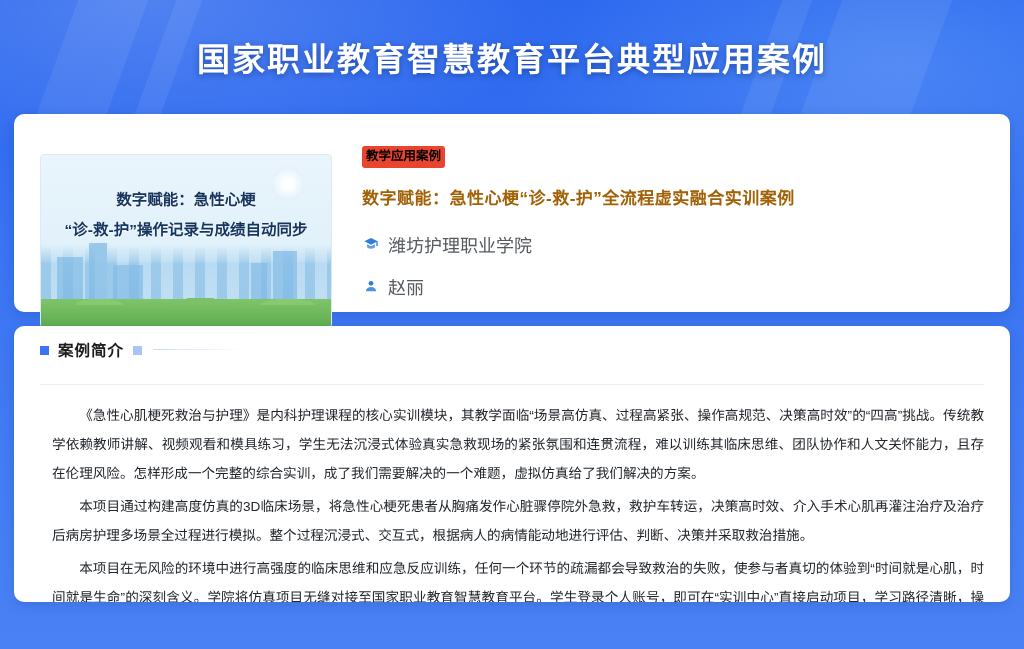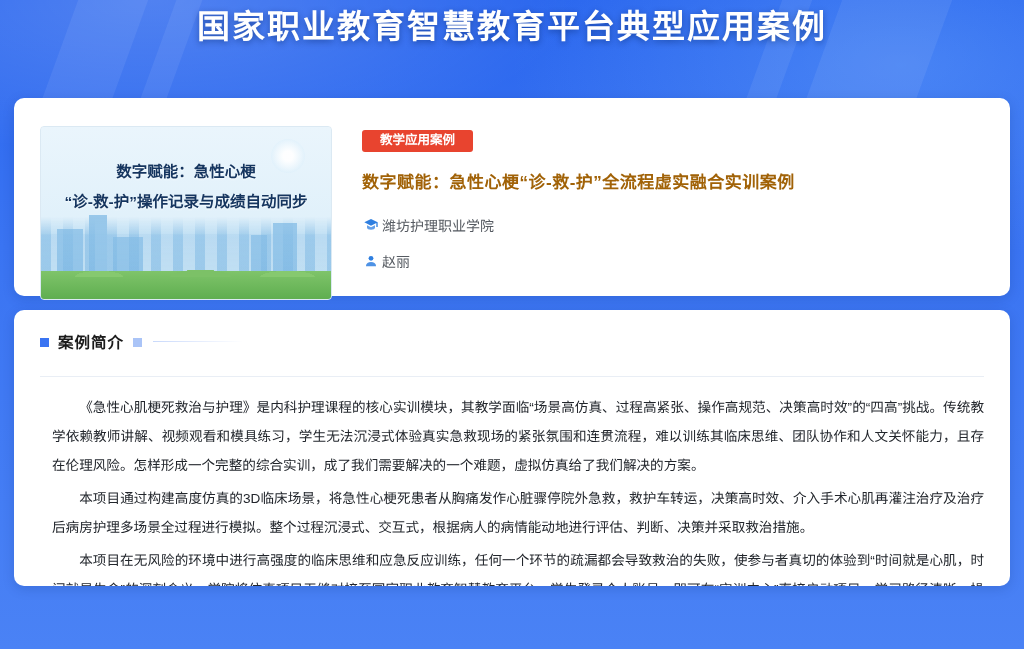--- a/index.html
+++ b/index.html
@@ -30,22 +30,23 @@
     transform: skewX(-20deg);
   }
   .bg-stripe.s1 { left: 60px;  top: -20px; width: 70px;  height: 140px; }
   .bg-stripe.s2 { left: 160px; top: -30px; width: 26px;  height: 150px; }
   .bg-stripe.s3 { right: 90px; top: -25px; width: 110px; height: 150px; }
   .bg-stripe.s4 { right: 230px;top: -25px; width: 30px;  height: 150px; }
 
   
   .header {
     position: relative;
-    height: 98px;
-    display: flex;
+    height: 114px;
+    display: flex;
+    align-items: center;
     justify-content: center;
     font-family: Liberation Serif, serif;
   }
   .header-title {
     font-size: 33px;
     font-weight: bold;
     color: #ffffff;
     letter-spacing: 2px;
     text-shadow: 0 2px 6px rgba(0,30,90,0.45);
     white-space: nowrap;
@@ -70,20 +71,21 @@
   
   .cover {
     position: relative;
     width: 290px;
     height: 172px;
     border-radius: 4px;
     overflow: hidden;
     flex: 0 0 auto;
     background: linear-gradient(180deg, #e8f3fb 0%, #d9ecf8 45%, #cfe6f6 70%, #bfe0f2 100%);
     border: 1px solid #dbe9f3;
+    margin-top: 12px;
   }
   .cover .sky {
     position: absolute; left: 0; right: 0; top: 0; height: 62%;
     background: linear-gradient(180deg,#eaf5fc 0%, #dff0fa 100%);
   }
   .cover .sun {
     position: absolute; right: 26px; top: 12px; width: 34px; height: 34px;
     border-radius: 50%;
     background: radial-gradient(circle, rgba(255,255,255,0.95) 20%, rgba(210,235,250,0.25) 70%, rgba(255,255,255,0) 75%);
   }
@@ -130,53 +132,53 @@
 
   
   .info {
     flex: 1 1 auto;
     padding-top: 4px;
     min-width: 0;
   }
   .badge {
     display: inline-block;
     background: #e8442f;
-    color: #ffffff;
+    color: #000000;
     font-size: 12.5px;
     font-weight: bold;
-    padding: 4px 18px;
+    padding: 4px 4px;
     border-radius: 3px;
     line-height: 1.1;
   }
   .case-title {
     margin-top: 16px;
     font-size: 17px;
     font-weight: bold;
     color: #a16207;
     letter-spacing: 0.5px;
   }
   .meta-row {
     display: flex;
     align-items: center;
-    gap: 3px;
+    gap: 9px;
     margin-top: 22px;
     color: #555a61;
-    font-size: 14px;
+    font-size: 18px;
   }
   .meta-row.second { margin-top: 16px; }
   .meta-icon {
     width: 17px; height: 17px;
     flex: 0 0 auto;
     display: flex; align-items: center; justify-content: center;
     color: #2f7fe0;
   }
 
   
   .card-intro {
-    padding: 20px 26px 18px 26px;
+    padding: 12px 26px 18px 26px;
     height: 276px;
     box-sizing: border-box;
     overflow: hidden;
   }
   .section-head {
     display: flex;
     align-items: center;
     gap: 9px;
     position: relative;
   }

